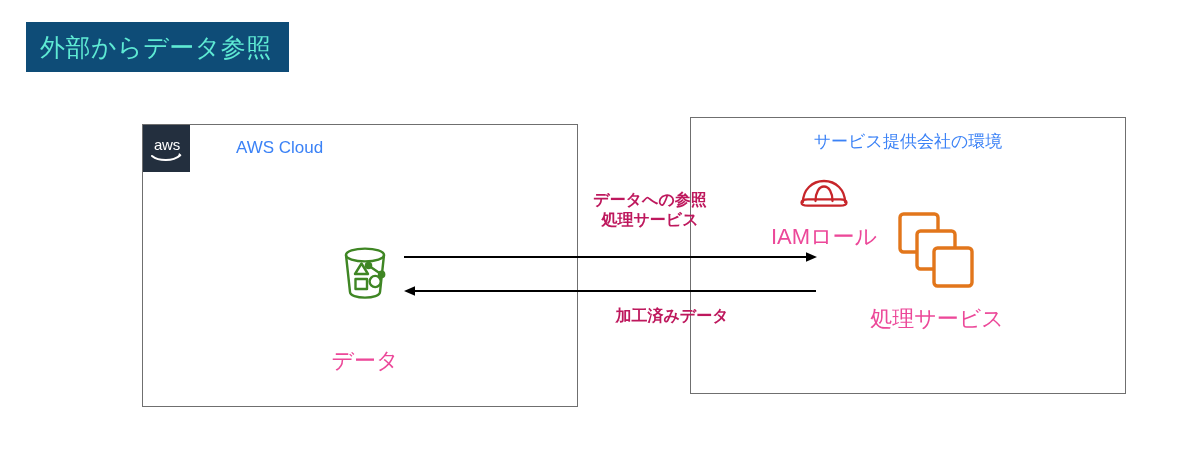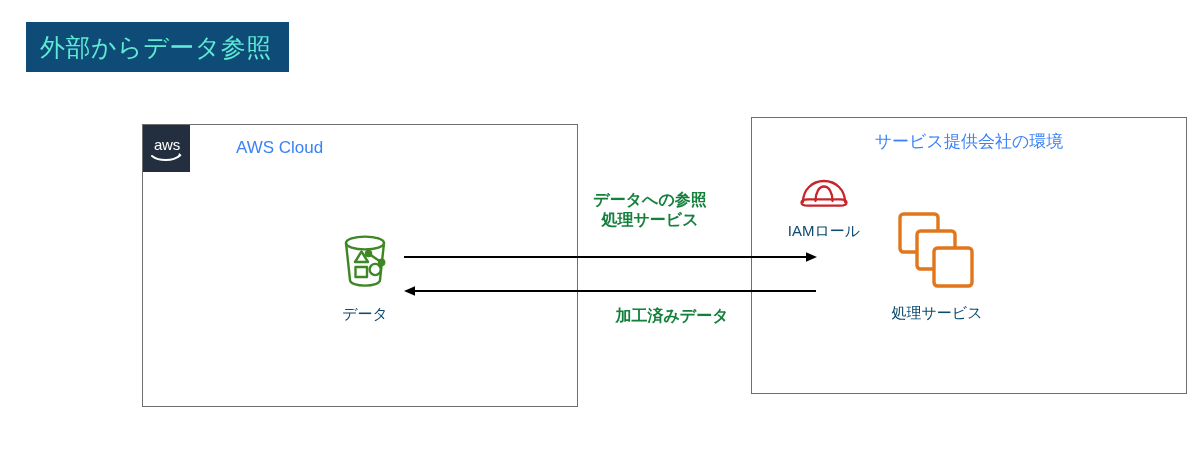--- a/index.html
+++ b/index.html
@@ -49,21 +49,21 @@
     box-sizing: border-box;
   }
   #aws-cloud-box {
     left: 142px;
     top: 117px;
     width: 436px;
     height: 283px;
     margin-top: 7px;
   }
   #provider-box {
-    left: 751px;
+    left: 690px;
     top: 117px;
     width: 436px;
     height: 277px;
   }
 
   
   .aws-logo-tile {
     position: absolute;
     left: 0px;
     top: 0px;
@@ -94,30 +94,31 @@
   }
 
   
   .node {
     position: absolute;
     display: flex;
     flex-direction: column;
     align-items: center;
   }
   .node-label {
-    font-size: 15px;
-    color: #0c4a6e;
+    font-size: 22px;
+    color: #ec4899;
     white-space: nowrap;
     text-align: center;
   }
 
   #data-node {
     left: 310px;
-    top: 232px;
+    top: 244px;
     width: 110px;
+    gap: 29px;
   }
   #data-node .node-label { margin-top: 11px; }
 
   #iam-node {
     left: 768px;
     top: 176px;
     width: 112px;
   }
   #iam-node .node-label { margin-top: 8px; }
 
@@ -136,21 +137,21 @@
     width: 1200px;
     height: 453px;
     pointer-events: none;
   }
 
   
   .flow-label {
     position: absolute;
     font-size: 16px;
     font-weight: bold;
-    color: #15803d;
+    color: #be185d;
     text-align: center;
     line-height: 1.28;
     white-space: nowrap;
   }
   #flow-label-top {
     left: 575px;
     top: 190px;
     width: 150px;
   }
   #flow-label-bottom {

